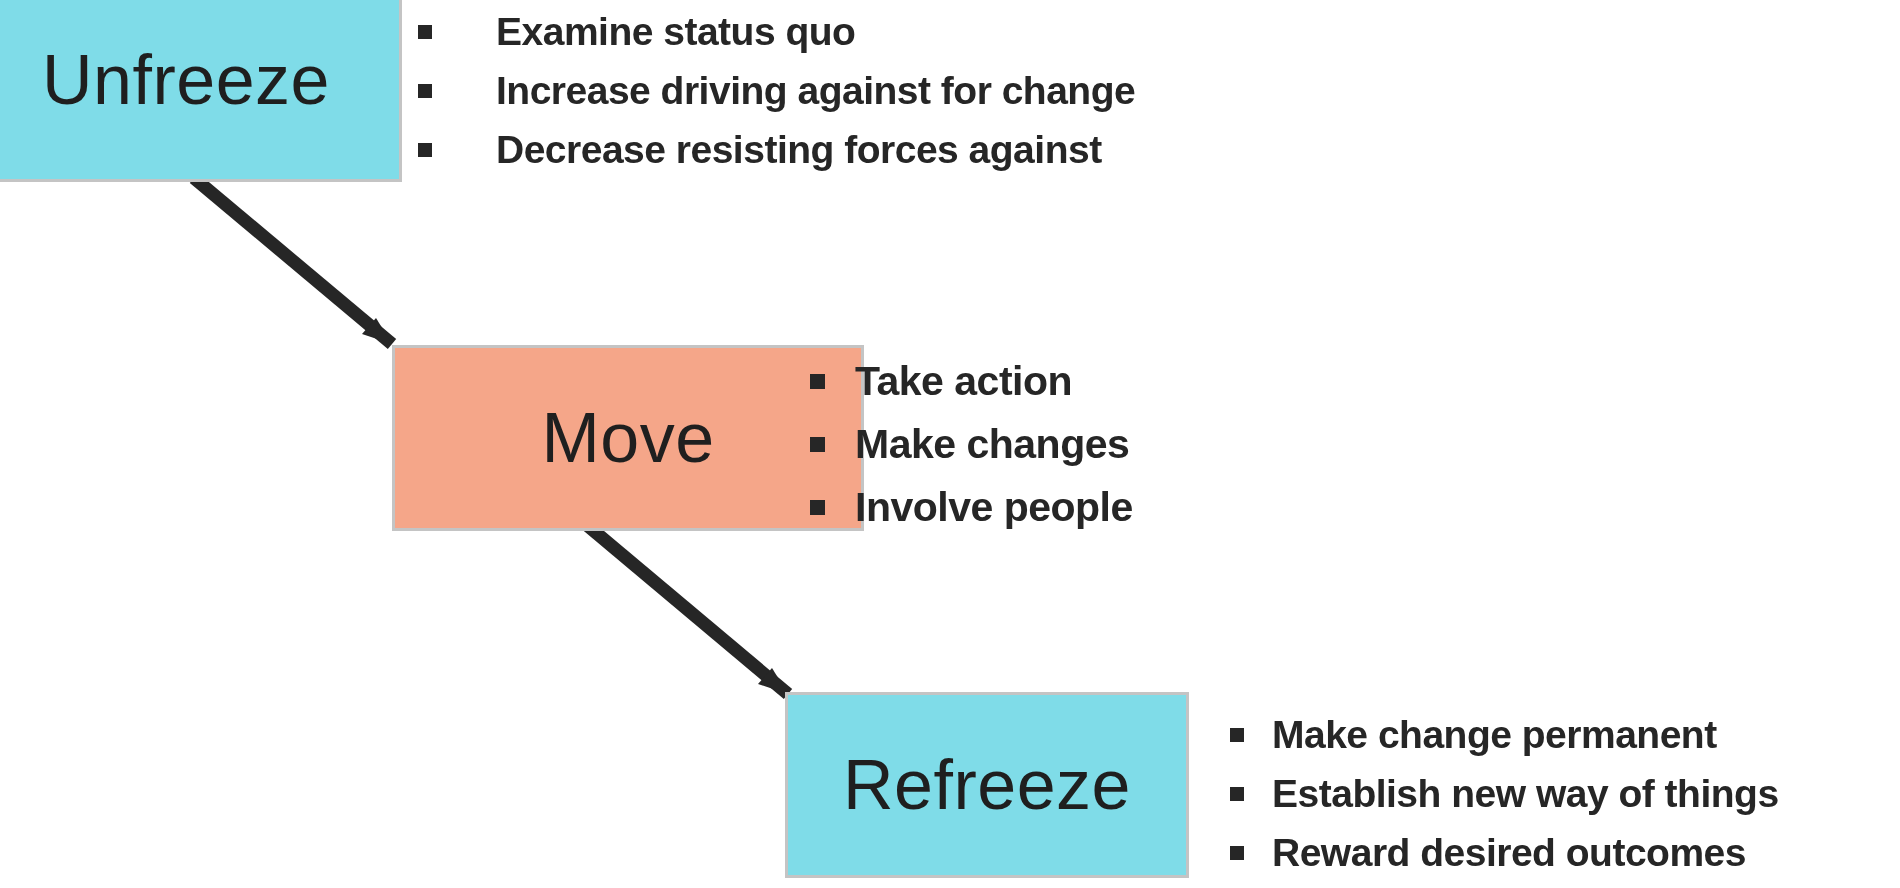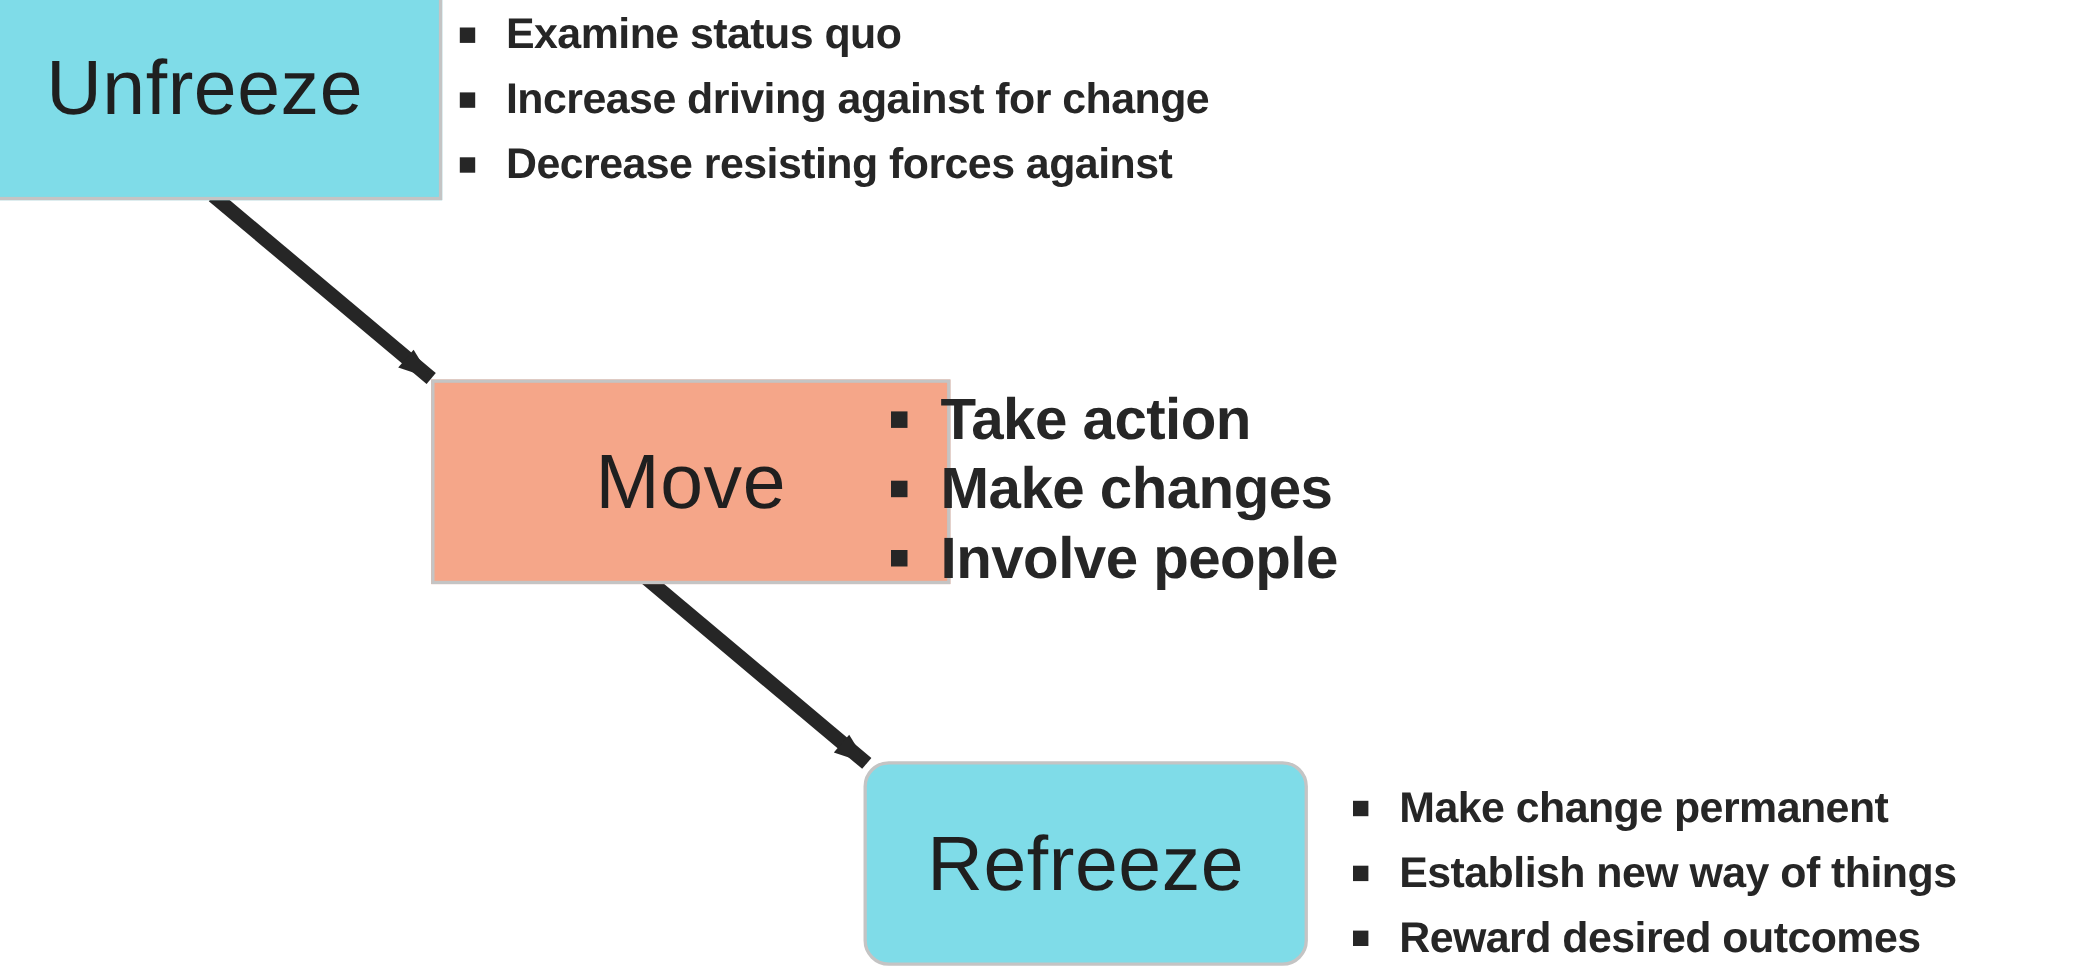--- a/index.html
+++ b/index.html
@@ -49,21 +49,20 @@
     width: 472px;
     height: 186px;
     background: #F5A689;
   }
   #box-refreeze {
     left: 785px;
     top: 692px;
     width: 404px;
     height: 186px;
     background: #7FDCE8;
-    border-radius: 23px;
   }
 
   
   .connector {
     position: absolute;
     pointer-events: none;
   }
 
   
   .bullets {
@@ -87,42 +86,42 @@
     font-weight: bold;
     color: #262626;
     display: inline-block;
   }
 
   
   #bullets-unfreeze {
     left: 418px;
     top: 2px;
   }
-  #bullets-unfreeze li { height: 59px; }
+  #bullets-unfreeze li { height: 59px; gap: 36px; }
   #bullets-unfreeze .bullet-marker {
     width: 14px; height: 14px;
     margin-right: 28px;
   }
   #bullets-unfreeze .bullet-text {
     font-size: 39px;
     letter-spacing: -0.5px;
   }
 
   
   #bullets-move {
     left: 810px;
     top: 350px;
   }
   #bullets-move li { height: 63px; }
   #bullets-move .bullet-marker {
     width: 15px; height: 15px;
     margin-right: 30px;
   }
   #bullets-move .bullet-text {
-    font-size: 53px;
+    font-size: 41px;
     letter-spacing: -0.5px;
   }
 
   
   #bullets-refreeze {
     left: 1230px;
     top: 705px;
   }
   #bullets-refreeze li { height: 59px; }
   #bullets-refreeze .bullet-marker {

